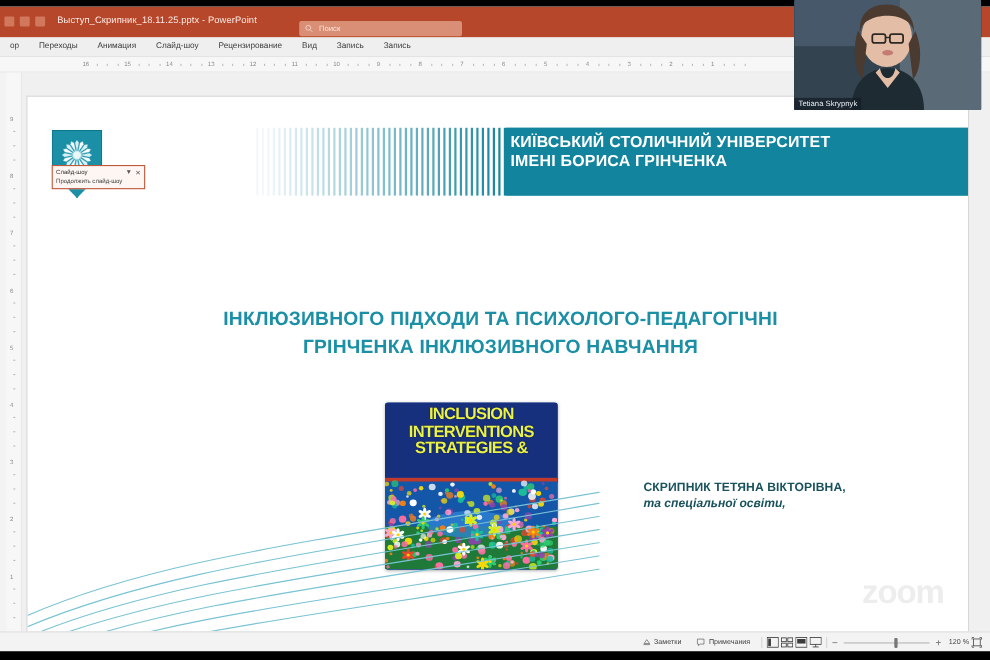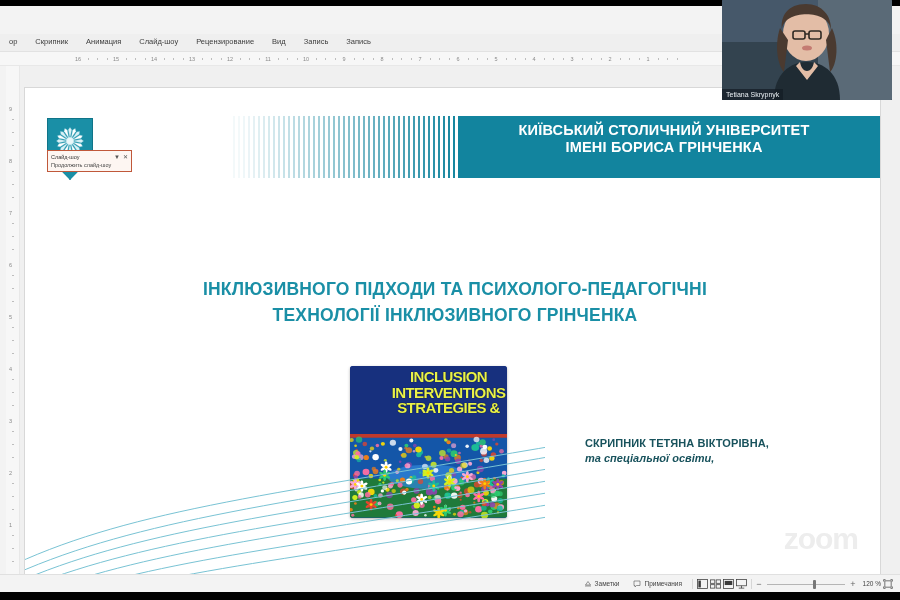--- a/index.html
+++ b/index.html
@@ -70,21 +70,21 @@
     box-shadow:0 0 0 1px #d8d8d8;
   }
 
   
   .hdr-band {
     position:absolute; right:0; top:28px; width:420px; height:62px; background:#12849e;
   }
   .hdr-stripes { position:absolute; right:420px; top:28px; width:230px; height:62px; overflow:hidden; }
   .hdr-stripes i { position:absolute; top:0; width:2px; height:62px; background:#12849e; }
   .hdr-text {
-    position:absolute; right:16px; top:34px; width:400px; text-align:center;
+    position:absolute; right:16px; top:34px; width:400px; text-align:left;
     color:#fff; font-weight:bold; font-size:14.5px; line-height:17px; letter-spacing:.2px;
   }
 
   
   .emblem { position:absolute; left:22px; top:30px; width:46px; height:62px; }
   .emblem .shield {
     position:absolute; inset:0;
     background:#1a8fa6;
     clip-path: polygon(0% 0%, 100% 0%, 100% 62%, 50% 100%, 0% 62%);
     border:1.5px solid #0f7488;
@@ -101,21 +101,20 @@
   .book {
     position:absolute; left:325px; top:278px; width:157px; height:152px;
     border-radius:3px; overflow:hidden; box-shadow:0 1px 3px rgba(0,0,0,.3);
     background:#1b3f8f;
   }
   .book .btop { position:absolute; left:0; top:0; width:100%; height:48%; background:#17307e; }
   .book .btitle {
     position:absolute; left:0; top:3px; width:100%; text-align:center;
     color:#e9f24a; font-weight:bold; font-size:15px; line-height:15.5px; letter-spacing:-.6px;
     text-shadow:0 0 1px #000;
-    margin-left:20px;
   }
   .book .bart { position:absolute; left:0; top:45%; width:100%; height:55%; overflow:hidden; }
 
   
   .presenter { position:absolute; left:560px; top:348px; width:300px; color:#18525c; }
   .presenter .pname { font-weight:bold; font-size:11px; line-height:15px; letter-spacing:.1px; }
   .presenter .prole { font-weight:bold; font-style:italic; font-size:11px; line-height:15.5px; }
 
   
   .swoosh { position:absolute; left:0; bottom:0; width:520px; height:200px; pointer-events:none; }
@@ -165,25 +164,40 @@
   .pip svg { position:absolute; inset:0; }
 </style>
 </head>
 <body>
 
 <div id="app">
   <div class="zoom-frame"></div>
 
   <div class="shared">
 
+    <div class="pp-titlebar">
+      <div class="pp-title-left-ctl">
+        <i></i>
+        <i></i>
+        <i></i>
+      </div>
+      <div class="pp-title">Выступ_Скрипник_18.11.25.pptx  -  PowerPoint</div>
+      <div class="pp-search">
+        <svg class="sicon" viewBox="0 0 16 16">
+          <circle cx="6.5" cy="6.5" r="4.4" fill="none" stroke="#fbe3da" stroke-width="1.6"></circle>
+          <line x1="9.8" y1="9.8" x2="14" y2="14" stroke="#fbe3da" stroke-width="1.6"></line>
+        </svg>
+        <span class="stext">Поиск</span>
+      </div>
+    </div>
 
     <div class="pp-ribbon">
       <div class="pp-tabs" id="ribbon-tabs">
           <div class="pp-tab">ор</div>
-          <div class="pp-tab">Скрипник</div>
+          <div class="pp-tab">Переходы</div>
           <div class="pp-tab">Анимация</div>
           <div class="pp-tab">Слайд-шоу</div>
           <div class="pp-tab">Рецензирование</div>
           <div class="pp-tab">Вид</div>
           <div class="pp-tab">Запись</div>
           <div class="pp-tab">Запись</div>
         </div>
     </div>
 
     <div class="h-ruler" id="h-ruler">
@@ -371,21 +385,21 @@
                   <path d="M0,-4 L2.2,-15 L0,-18 L-2.2,-15 Z" transform="rotate(315)" fill="#d9f0f5" stroke="#9fd8e4" stroke-width="0.4"></path>
                   <path d="M0,-4 L2.2,-15 L0,-18 L-2.2,-15 Z" transform="rotate(337.5)" fill="#ffffff" stroke="#9fd8e4" stroke-width="0.4"></path>
                 </g>
               <circle r="5" fill="#eaf7f9" stroke="#bfe6ee" stroke-width="1"></circle>
             </g>
           </svg>
         </div>
 
         <div class="slide-title">
           <div>ІНКЛЮЗИВНОГО ПІДХОДИ ТА ПСИХОЛОГО-ПЕДАГОГІЧНІ</div>
-          <div>ТЕХНОЛОГІЇ ІНКЛЮЗИВНОГО ГРІНЧЕНКА</div>
+          <div>ГРІНЧЕНКА ІНКЛЮЗИВНОГО НАВЧАННЯ</div>
         </div>
 
         <div class="book">
           <div class="btop"></div>
           <div class="btitle">
             <div>INCLUSION</div>
             <div>INTERVENTIONS</div>
             <div>STRATEGIES &amp;</div>
           </div>
           <div class="bart">

